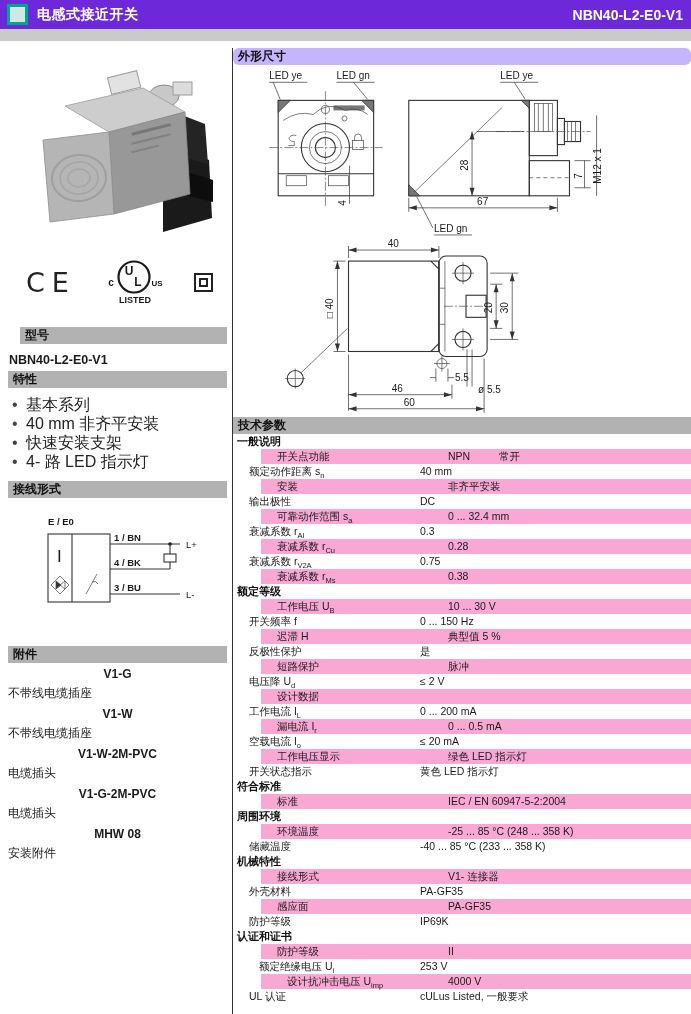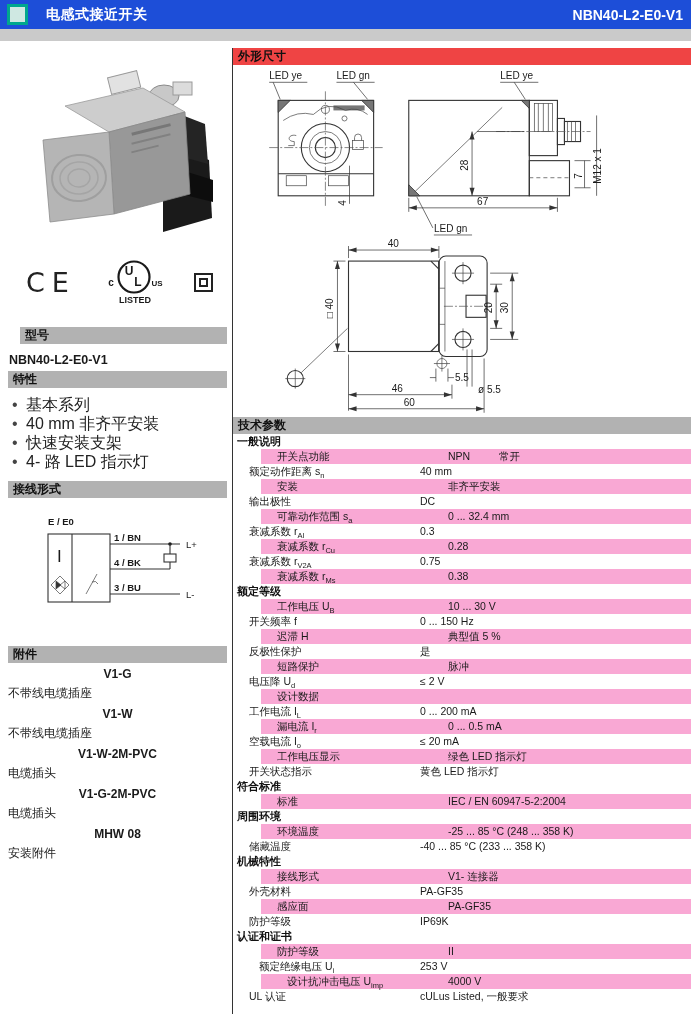--- a/index.html
+++ b/index.html
@@ -61,21 +61,21 @@
   .dimtxt { font-size:10px; fill:#1a1a1a; font-family:"Liberation Sans","DejaVu Sans",sans-serif; }
   .ledtxt { font-size:10px; fill:#1a1a1a; font-family:"Liberation Sans","DejaVu Sans",sans-serif; }
   .dark { fill:#777; stroke:#333; stroke-width:0.8; }
   .wtxt { font-size:9.5px; fill:#1a1a1a; font-family:"Liberation Sans","DejaVu Sans",sans-serif; }
 </style>
 </head>
 <body>
 
 <div class="page">
 
-  <div class="topbar" style="background: #1d4ed8; gap: 9px;">
+  <div class="topbar" style="background: #6d28d9;">
     <div class="brandicon" style="border-color: rgb(0, 167, 142); background: rgb(207, 232, 226);"></div>
     <div class="title">电感式接近开关</div>
     <div class="model">NBN40-L2-E0-V1</div>
   </div>
   <div class="substrip" style="background: rgb(202, 202, 202);"></div>
   <div class="vrule"></div>
 
   <div class="leftcol">
 
     <svg class="photo" viewBox="0 0 210 192">
@@ -158,21 +158,21 @@
         <div class="accname">V1-W-2M-PVC</div>
         <div class="accdesc">电缆插头</div>
         <div class="accname">V1-G-2M-PVC</div>
         <div class="accdesc">电缆插头</div>
         <div class="accname">MHW 08</div>
         <div class="accdesc">安装附件</div>
       </div>
   </div>
 
   <div class="rightcol">
-    <div class="secbar" style="background: #ef4444;">外形尺寸</div>
+    <div class="secbar" style="background: #c4b5fd; border-radius: 6px;">外形尺寸</div>
 
     <svg class="dimdraw" viewBox="0 0 454 350">
 
       <g>
         <rect x="45" y="35" width="95" height="95" class="tl"></rect>
         <polygon points="45,35 57,35 45,47" class="dark"></polygon>
         <polygon points="128,35 140,35 140,47" class="dark"></polygon>
         <rect x="100" y="40" width="31" height="5" fill="#777"></rect>
         <path d="M 50 55 q 14 -10 30 -6 q 14 -14 32 -4 q 12 -4 22 4" class="tlthin"></path>
         <circle cx="92" cy="82" r="24" class="tl"></circle>

